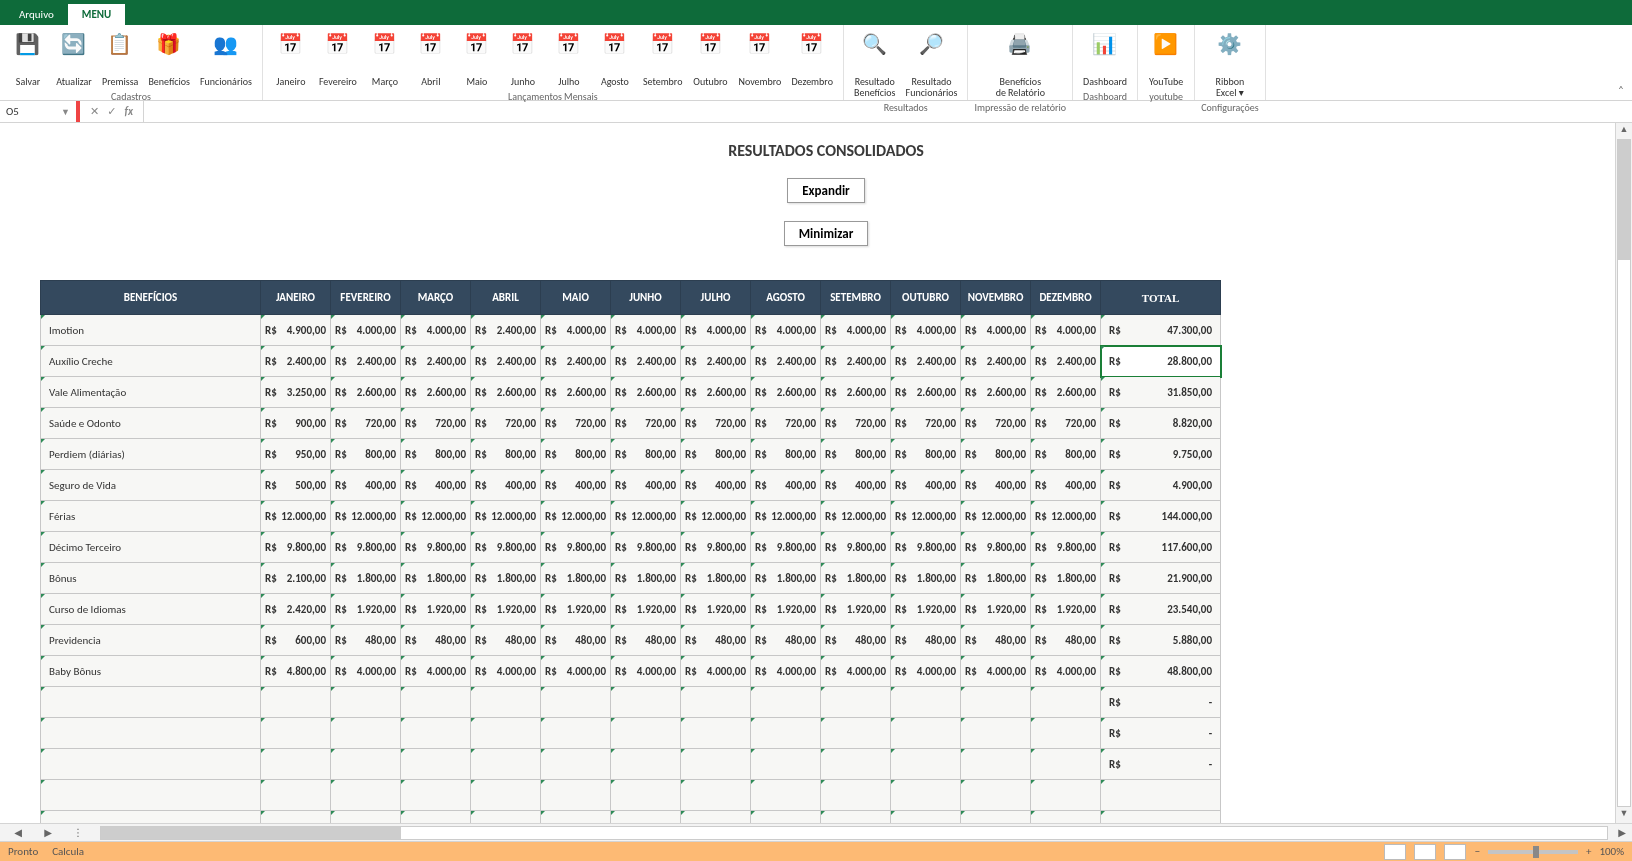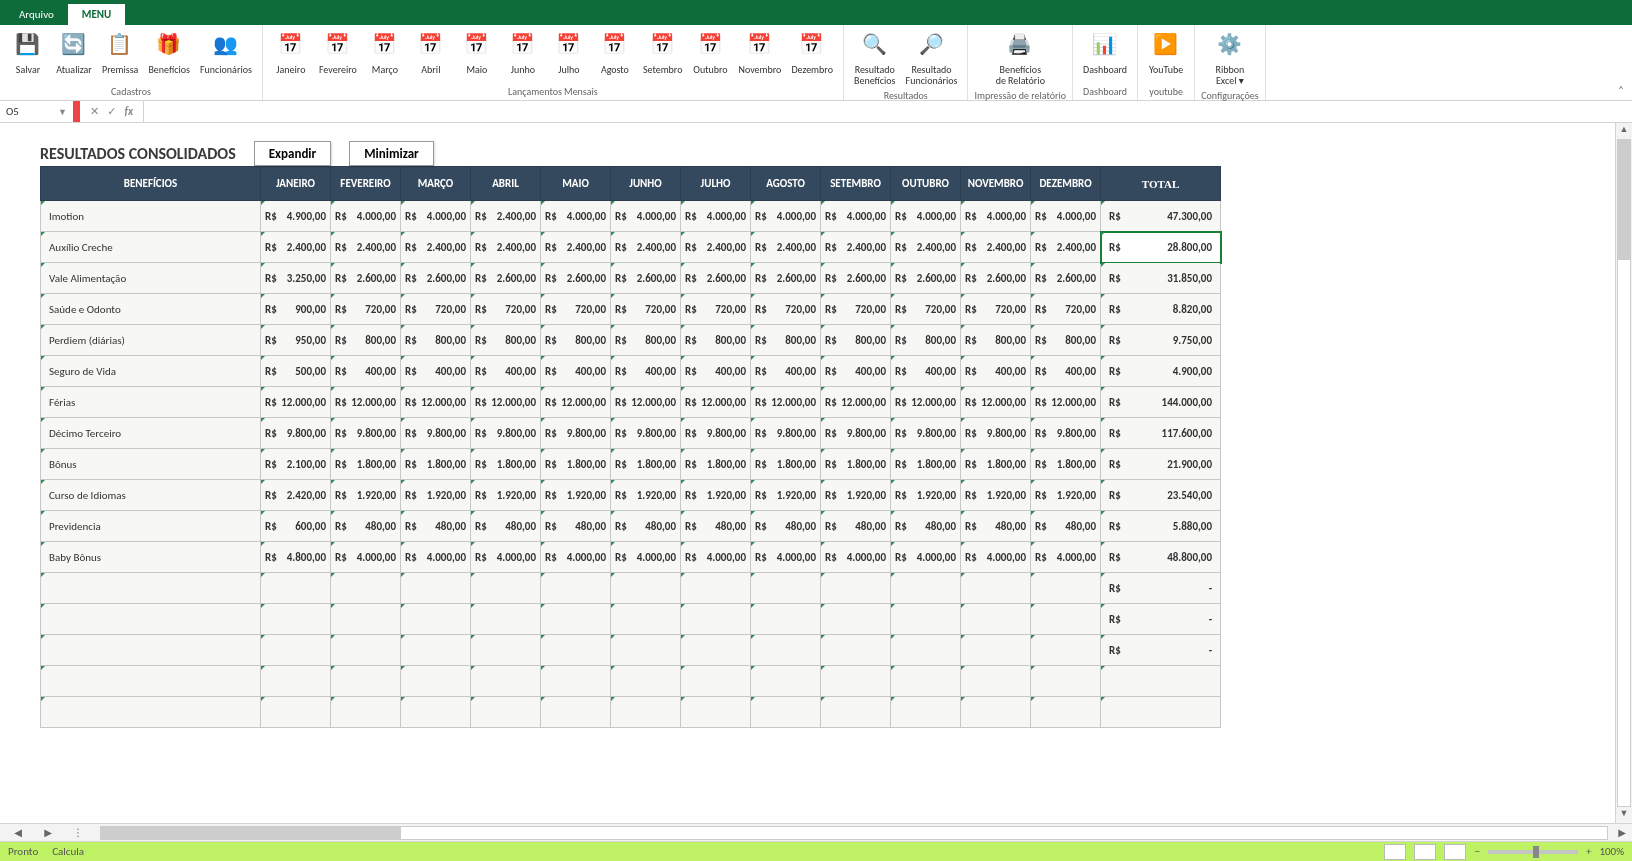--- a/index.html
+++ b/index.html
@@ -9,37 +9,37 @@
 .titlebar { background:#0e6b3a; height:25px; display:flex; align-items:flex-end; padding-left:5px; }
 .tab { padding:4px 14px; font-size:11px; cursor:pointer; color:#fff;text-align:right; }
 .tab.active { background:#fff; color:#0e6b3a; font-weight:600; }
 
 
 .ribbon { background:#fff; border-bottom:1px solid #d4d4d4; height:76px; display:flex; position:relative; }
 .ribbon-group { border-right:1px solid #e1e1e1; padding:3px 6px 0 6px; display:flex; flex-direction:column; align-items:center; }
 .ribbon-btns { display:flex; gap:2px; }
 .ribbon-btn { display:flex; flex-direction:column; align-items:center; justify-content:flex-start; padding:3px 4px; min-width:44px; cursor:pointer; }
 .ribbon-icon { width:30px; height:26px; display:flex; align-items:center; justify-content:center; font-size:20px; }
-.ribbon-label { font-size:10px; text-align:center; line-height:11px; margin-top:7px; white-space:pre; }
+.ribbon-label { font-size:10px; text-align:center; line-height:11px; margin-top:19px; white-space:pre; }
 .ribbon-group-label { font-size:10px; color:#666; margin-top:auto; padding-bottom:2px; }
 .ribbon-collapse { margin-left:auto; padding:4px 8px; color:#666; cursor:pointer; align-self:flex-end; }
 
 
 .formula-bar { height:22px; border-bottom:1px solid #d4d4d4; display:flex; align-items:center; background:#fff; }
-.name-box { width:80px; border-right:7px solid #ef4444; padding:0 6px; font-size:11px; height:100%; display:flex; align-items:center; }
+.name-box { width:80px; border-right:4px solid #ef4444; padding:0 6px; font-size:11px; height:100%; display:flex; align-items:center; }
 .name-box-dd { color:#888; margin-left:auto; font-size:9px; }
 .fb-btns { display:flex; gap:8px; padding:0 10px; color:#888; border-right:1px solid #d4d4d4; height:100%; align-items:center; }
 .fb-btns span{ cursor:pointer; }
 .fx { font-style:italic; font-size:11px;font-weight:bold; }
 .formula-input { flex:1; padding:0 8px; font-size:11px; }
 
 
 .sheet-wrap { position:absolute; top:123px; bottom:38px; left:0; right:0; overflow:auto; background:#fff; }
 .sheet-inner { padding:18px 20px 40px 40px; }
-.title-row { display:flex; align-items:center; gap:18px; margin-bottom:0; }
+.title-row { display:flex; align-items:center; gap:18px; margin-bottom:34px;flex-direction:column; }
 .page-title { font-size:16px; font-weight:700; color:#3a3a3a; }
 .btn { border:1px solid #999; background:#fff; padding:4px 14px; font-size:13px; font-weight:700; cursor:pointer; box-shadow:1px 1px 2px rgba(0,0,0,.15);}
 
 .tbl { border-collapse:collapse; }
 .tbl th { background:#34495e; color:#fff; font-weight:700; font-size:11px; text-align:center; padding:10px 4px; border:1px solid #2c3e50; }
 .tbl td { border:1px solid #c7c7c7; font-size:11px; height:31px; position:relative; background:#f7f7f5; }
 .col-name { width:220px; padding-left:8px; text-align:left; font-weight:400; }
 .col-month { width:70px; text-align:right; padding-right:4px; }
 .col-month .cur { float:left; padding-left:4px; font-weight:700; }
 .col-month .val { font-weight:700; }
@@ -55,21 +55,21 @@
 .hscroll-btn { width:20px; text-align:center; color:#666; font-size:10px; cursor:pointer; }
 .sheet-nav { display:flex; align-items:center; gap:10px; padding:0 8px; color:#666; }
 .hscroll-track { flex:1; height:14px; background:#fff; border:1px solid #ccc; position:relative; margin:0 4px; }
 .hscroll-thumb { position:absolute; left:0; top:0; bottom:0; width:300px; background:#cdcdcd; }
 
 .vscroll { position:absolute; right:0; top:123px; bottom:38px; width:17px; background:#f3f3f3; border-left:1px solid #d4d4d4; }
 .vscroll-track { position:absolute; top:16px; bottom:16px; left:1px; right:1px; background:#fff; border:1px solid #ccc; }
 .vscroll-thumb { position:absolute; top:0; left:0; right:0; height:120px; background:#cdcdcd; }
 .vscroll-btn { position:absolute; left:0; right:0; height:16px; text-align:center; font-size:9px; color:#666; cursor:pointer; }
 
-.status { position:absolute; bottom:0; left:0; right:0; height:20px; background:#bef264; border-top:1px solid #d4d4d4; display:flex; align-items:center; font-size:11px; color:#555; padding:0 8px; }
+.status { position:absolute; bottom:0; left:0; right:0; height:20px; background:#fdba74; border-top:1px solid #d4d4d4; display:flex; align-items:center; font-size:11px; color:#555; padding:0 8px; }
 .status .right { margin-left:auto; display:flex; align-items:center; gap:8px; }
 .view-btn { width:22px; height:16px; border:1px solid #bbb; cursor:pointer; display:inline-block; background:#fff; }
 .zoom-slider { width:90px; height:4px; background:#c4c4c4; position:relative; }
 .zoom-slider::after{ content:''; position:absolute; left:50%; top:-4px; width:6px; height:12px; background:#888; }
 </style>
 </head>
 <body>
 
 <div class="titlebar">
   <div class="tab">Arquivo</div>

